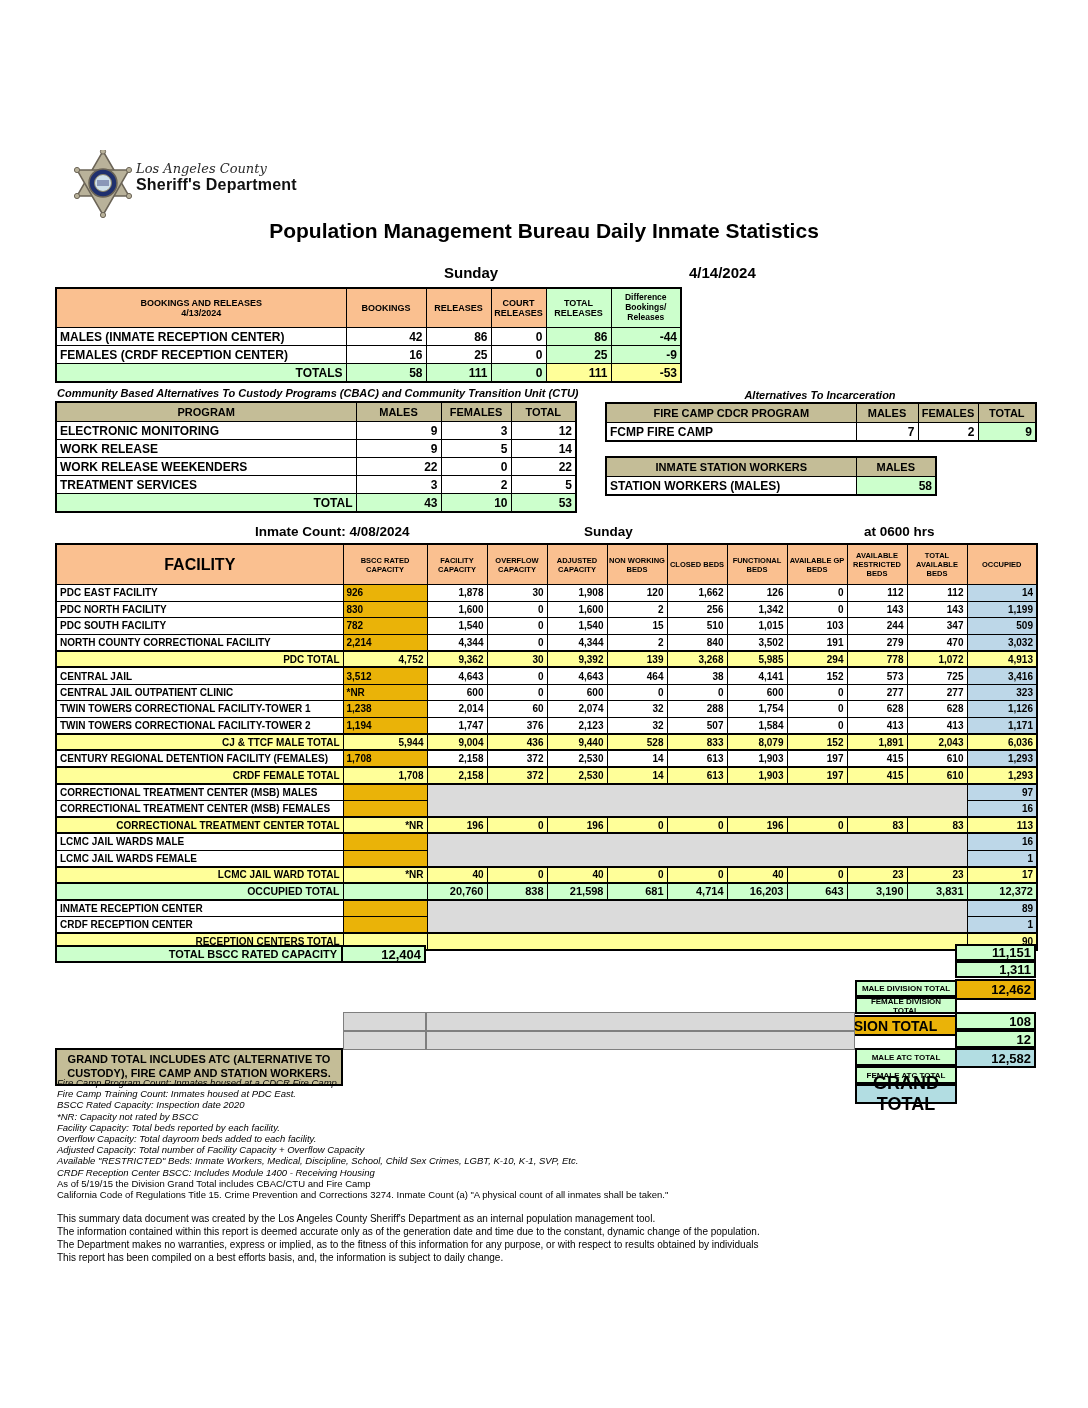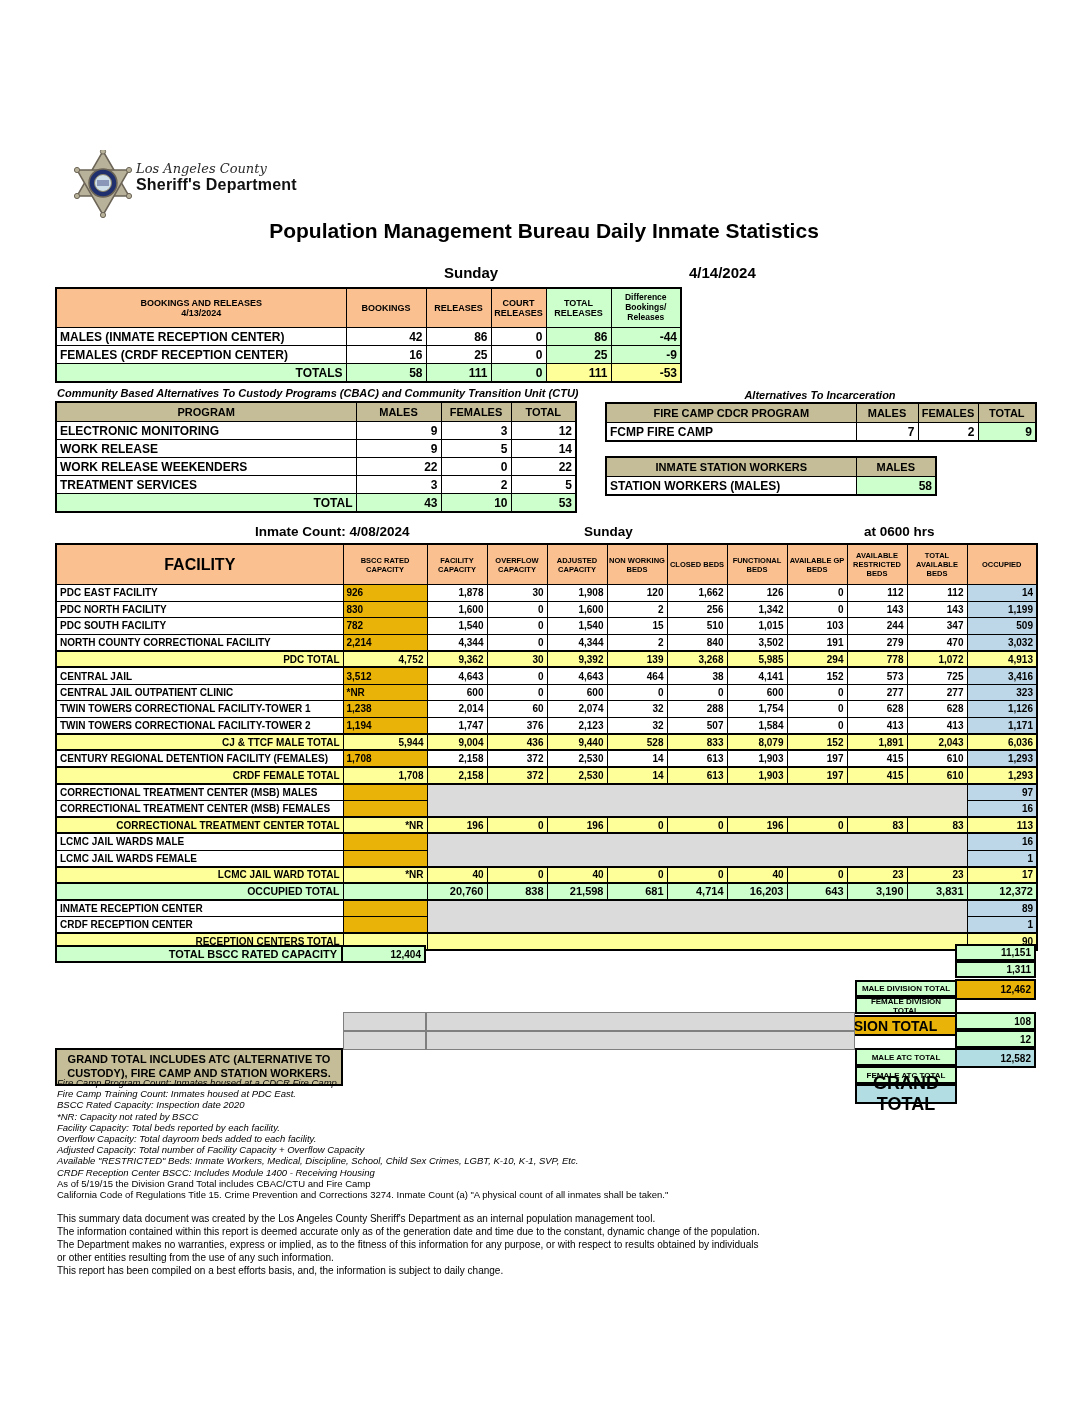--- a/index.html
+++ b/index.html
@@ -60,21 +60,21 @@
   .grayspan{background:#DBDBDB;}
   .occ{background:#BDD7E8;text-align:right;}
   .bscc{background:#eab308;}
   .nr{font-size:7.5px;}
 
   
   .box{position:absolute;border:2px solid #000;font-weight:bold;display:flex;align-items:center;box-sizing:border-box;}
   .box.lbl-c{justify-content:center;text-align:center;margin-top:36px;}
   .box.val-r{justify-content:flex-end;padding-right:3px;}
   .divlbl{font-size:8px;}
-  .divval{font-size:10px;padding-left:44px;}
+  .divval{font-size:13px;padding-left:44px;}
   .custlbl{font-size:14px;}
   .gnote{font-size:11px;white-space:normal;line-height:1.25;background:#C4BD97;}
   .graybar{position:absolute;background:#D9D9D9;border:1px solid #7f7f7f;box-sizing:border-box;}
   .gtlbl{font-size:18px;}
 
   
   .footnotes{font-size:9.5px;font-style:italic;line-height:11.2px;}
   .footnotes .plain{font-style:normal;}
   .disclaimer{font-size:10px;line-height:13px;}
 </style>
@@ -572,17 +572,16 @@
       <div>Available "RESTRICTED" Beds: Inmate Workers, Medical, Discipline, School, Child Sex Crimes,  LGBT, K-10, K-1, SVP, Etc.</div>
       <div>CRDF Reception Center BSCC: Includes Module 1400 - Receiving Housing</div>
       <div class="plain">As of 5/19/15 the Division Grand Total includes CBAC/CTU and Fire Camp</div>
       <div class="plain">California Code of Regulations Title 15. Crime Prevention and Corrections 3274. Inmate Count (a) "A physical count of all inmates shall be taken."</div>
     </div>
 
   <div class="abs disclaimer" style="left:57px;top:1212px;width:980px;" id="disclaimer">
       <div>This summary data document was created by the Los Angeles County Sheriff's Department as an internal population management tool.</div>
       <div>The information contained within this report is deemed accurate only as of the generation date and time due to the constant, dynamic change of the population.</div>
       <div>The Department makes no warranties, express or implied, as to the fitness of this information for any purpose, or with respect to results obtained by individuals</div>
-      <div>or other entities resulting from the use of any such information.</div>
       <div>This report has been compiled on a best efforts basis, and, the information is subject to daily change.</div>
     </div>
 
 </div>
 
 </body></html>

